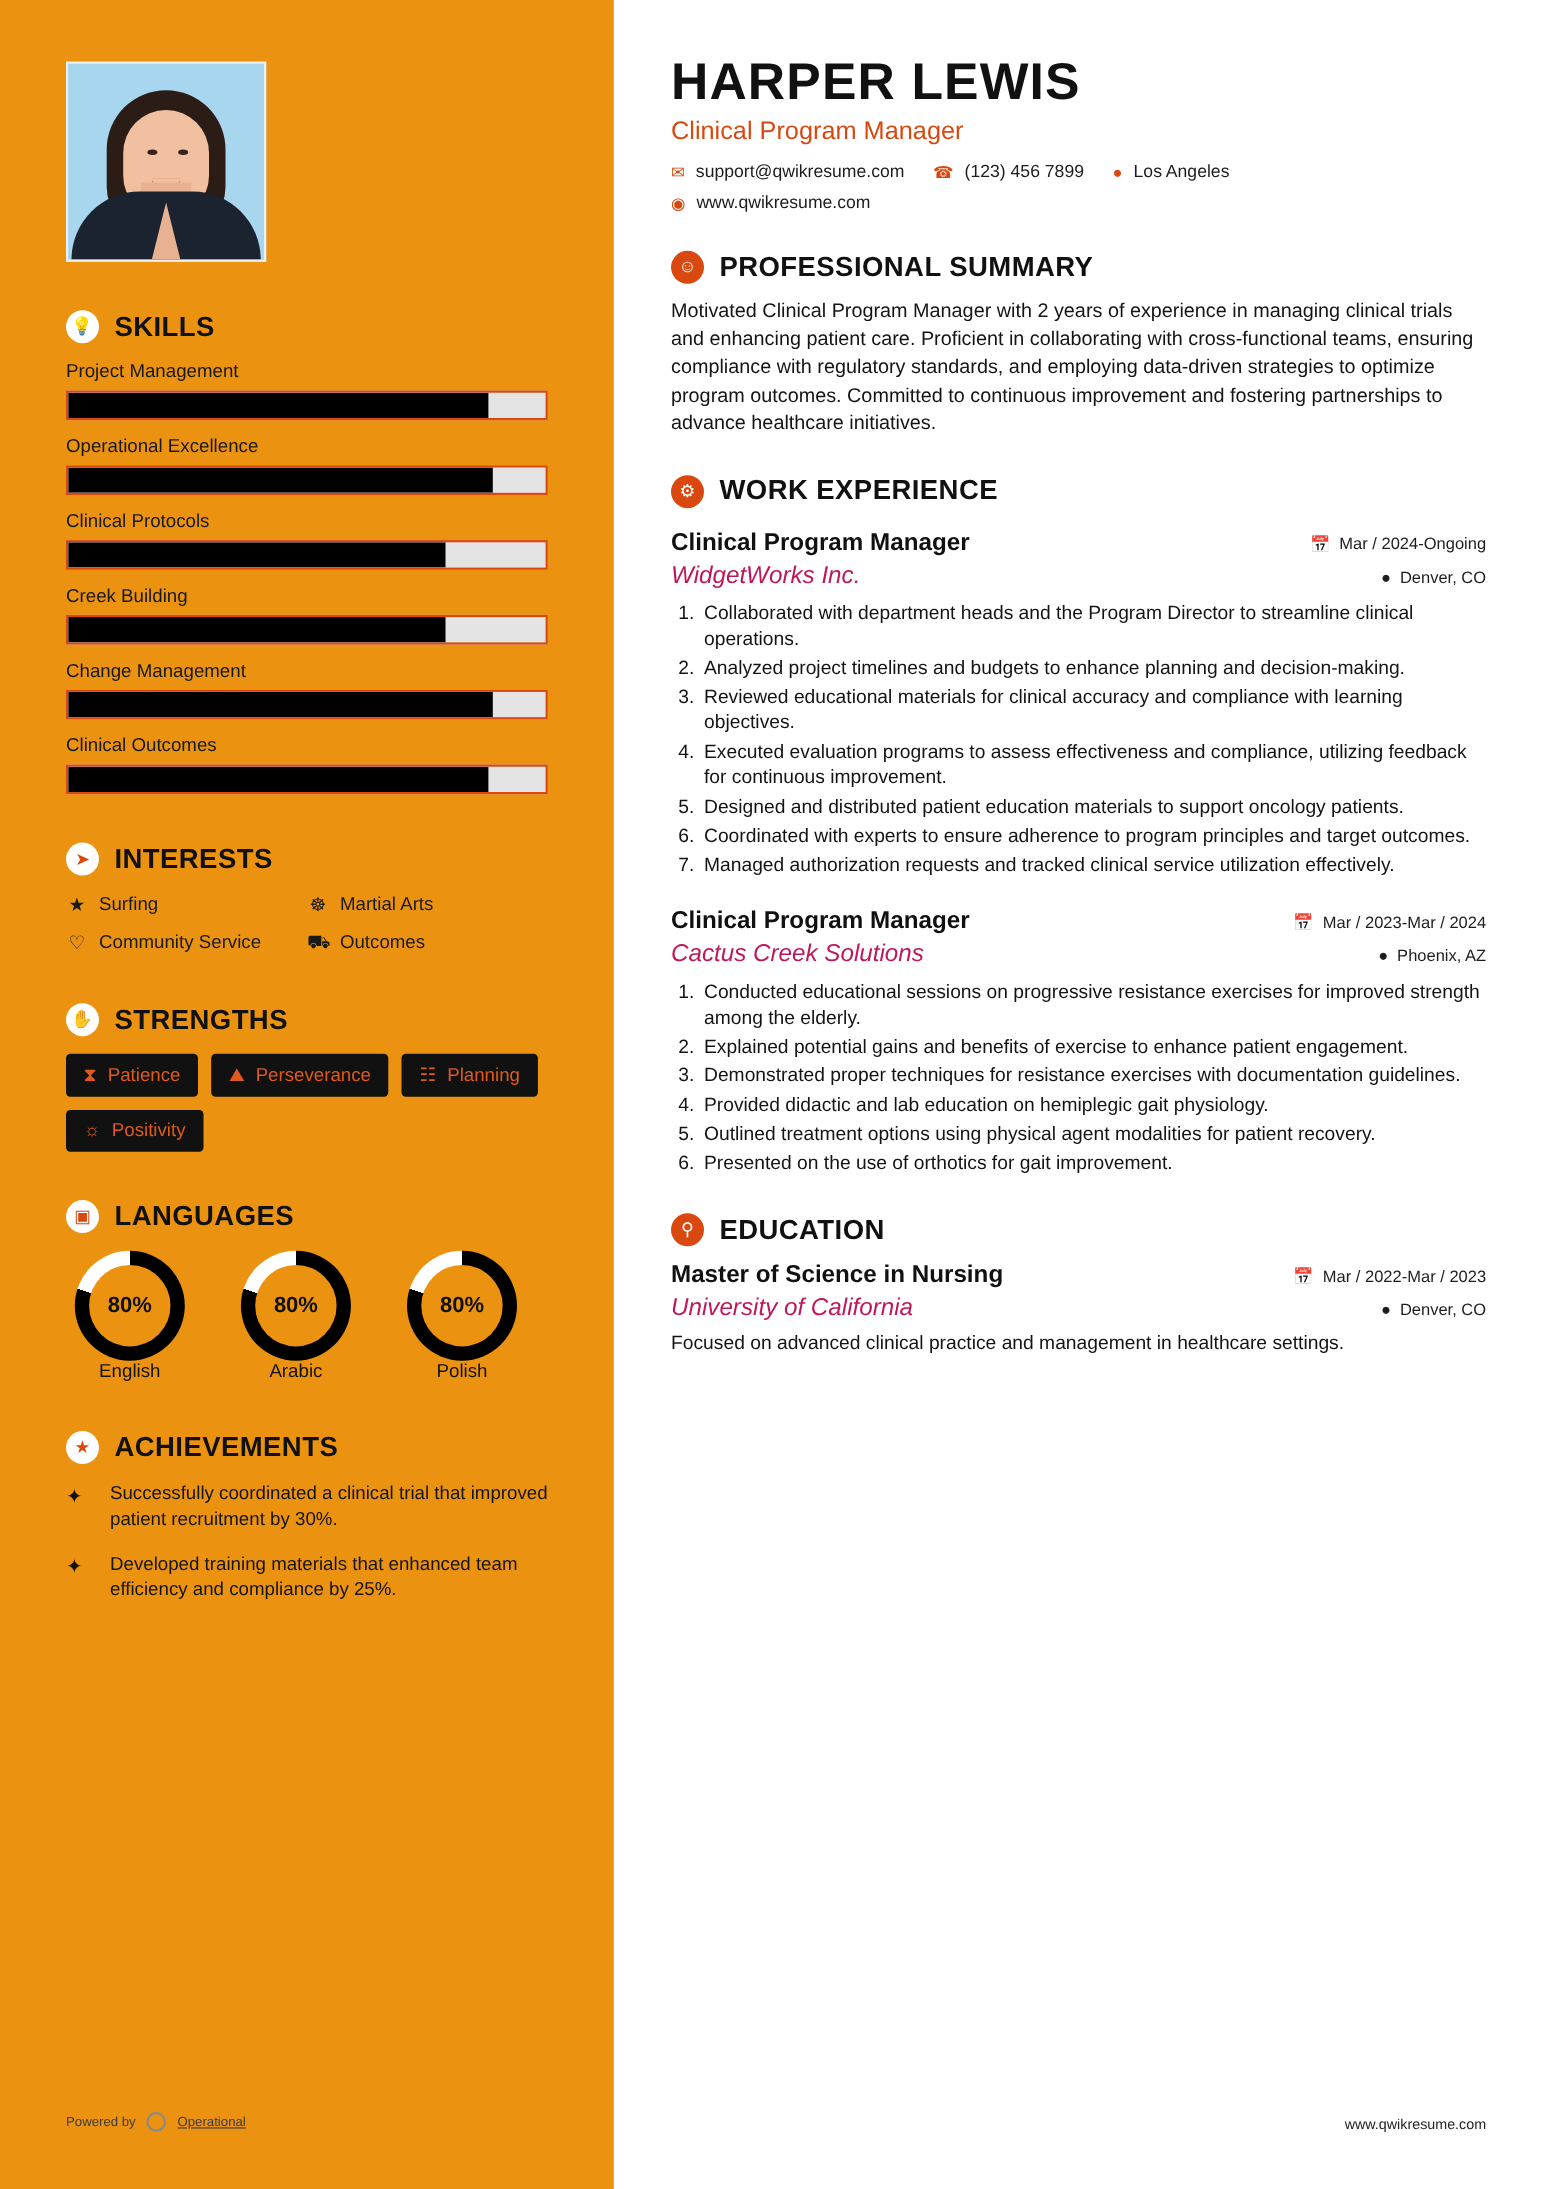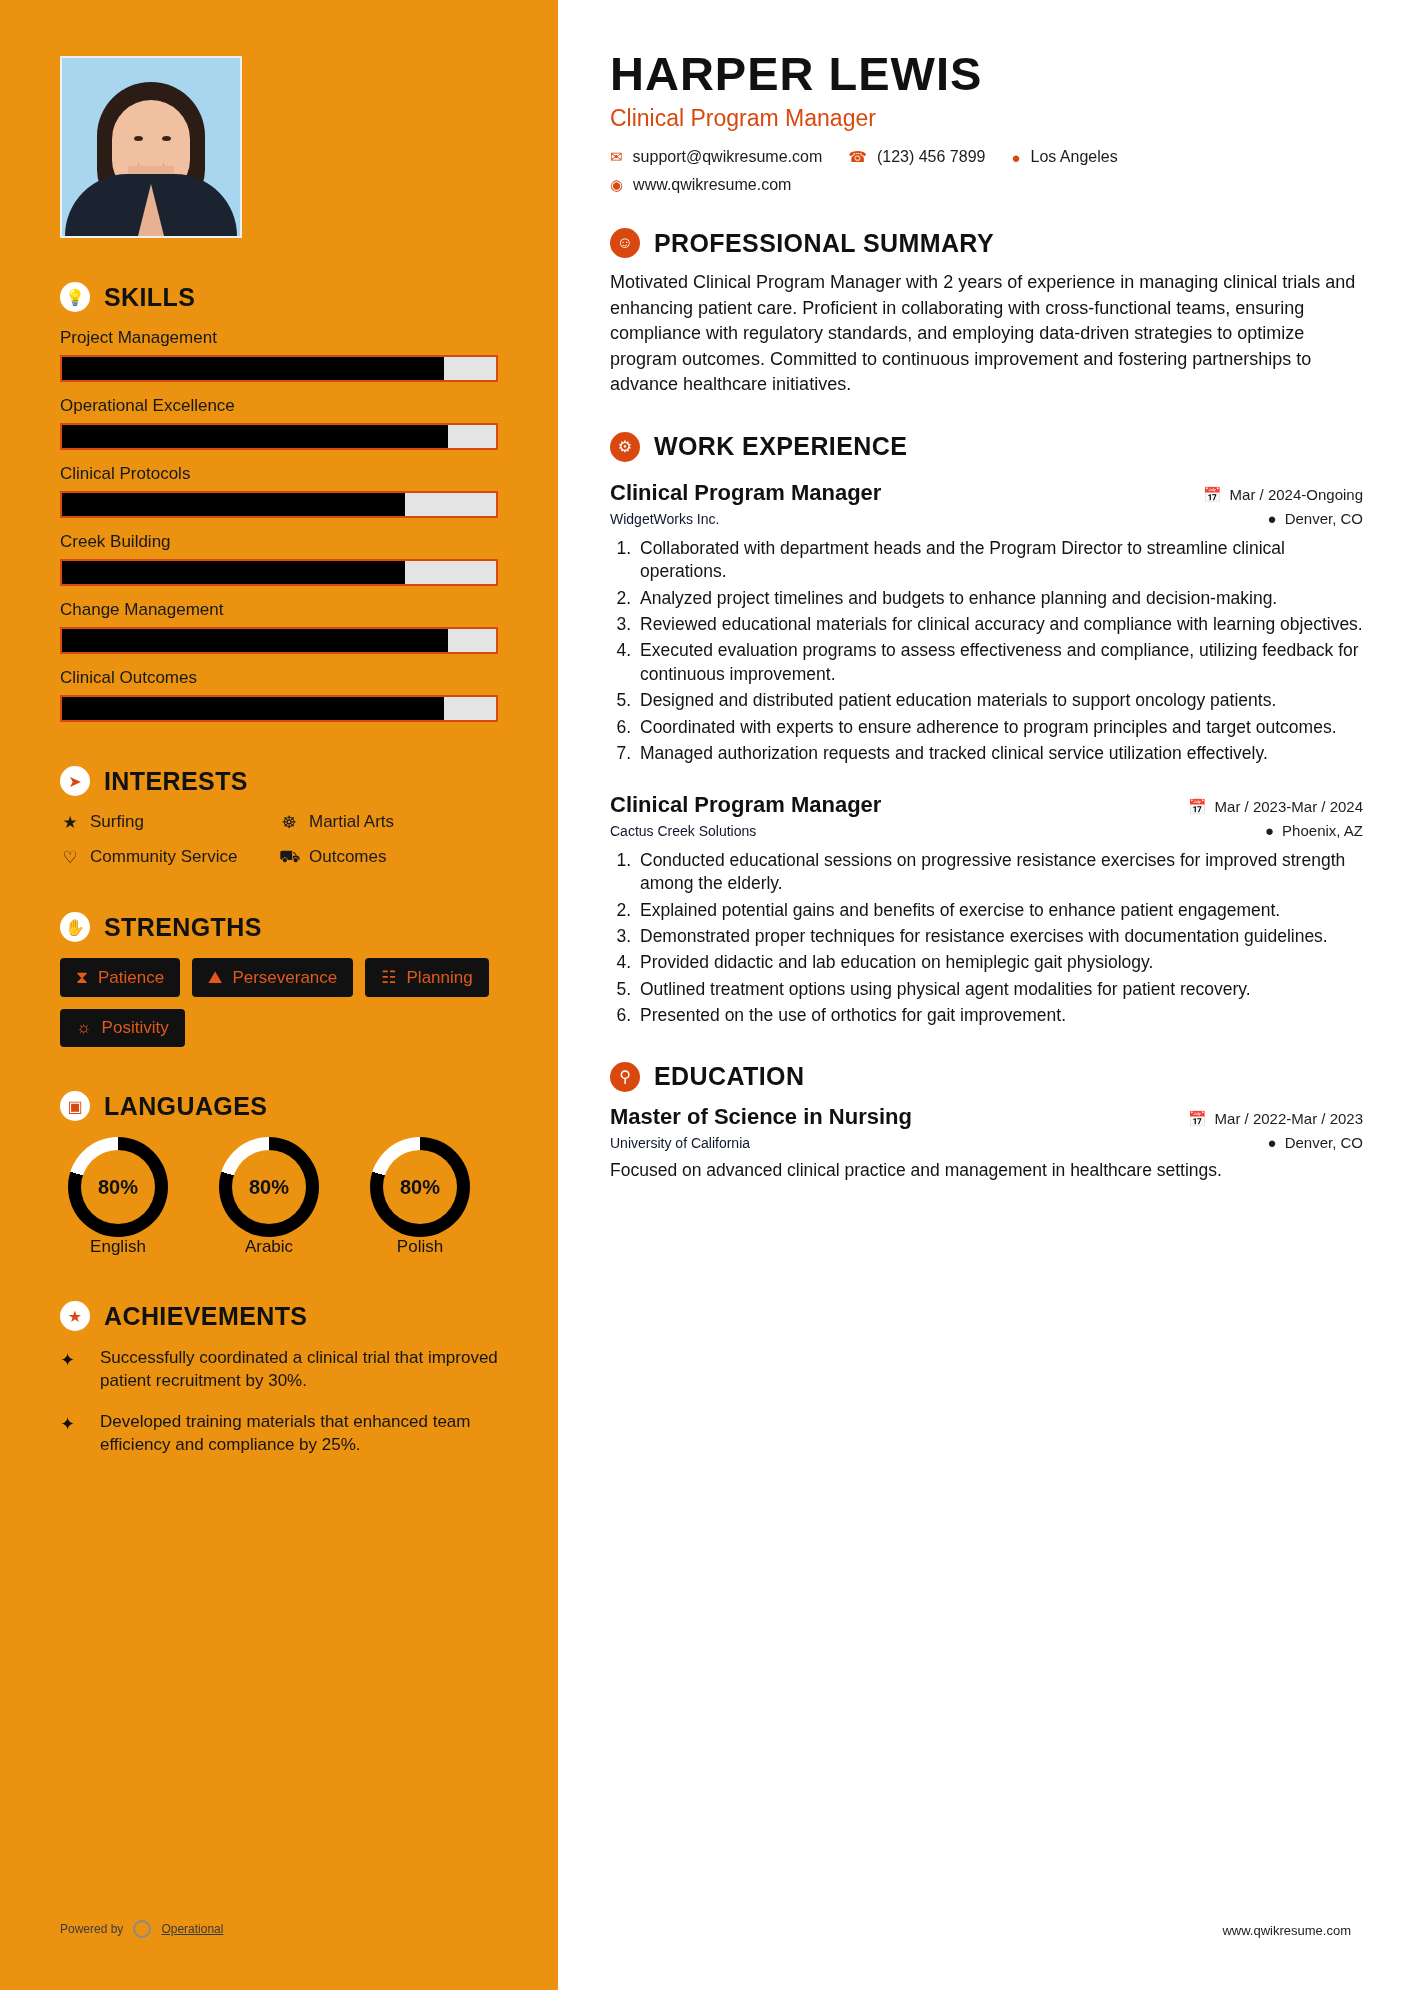--- a/index.html
+++ b/index.html
@@ -100,21 +100,21 @@
     display: flex; align-items: center; gap: 10px;
     font-size: 12px; color: #3d3d3d;
   }
   .powered .logo {
     width: 18px; height: 18px; border-radius: 50%;
     border: 2px solid #8a8a8a; display:inline-block;
   }
   .powered a { color: #3a3a3a; text-decoration: underline; font-size: 12px; }
 
   
-  .right { flex: 1; padding: 46px 44px 0 52px; position: relative; }
+  .right { flex: 1; padding: 46px 56px 0 52px; position: relative; }
   .name { font-size: 47px; font-weight: 700; letter-spacing: 1px; color: #111; }
   .role { font-size: 23px; color: #d9480f; margin-top: 4px; }
   .contacts { margin-top: 16px; display: flex; flex-wrap: wrap; row-gap: 10px; column-gap: 26px; max-width: 760px; }
   .contact { display: flex; align-items: center; gap: 10px; font-size: 16px; color: #1c1c1c; }
   .contact .gi { color: #d9480f; font-size: 15px; }
 
   .rsec-head { display: flex; align-items: center; gap: 14px; margin-top: 34px; margin-bottom: 12px; }
   .rsec-head .badge {
     width: 30px; height: 30px; border-radius: 50%;
     background: #d9480f; color: #fff;
@@ -122,21 +122,21 @@
   }
   .rsec-head h2 { font-size: 25px; font-weight: 700; letter-spacing: 0.4px; color: #111; }
 
   .summary { font-size: 18px; line-height: 1.42; color: #141414; max-width: 760px; }
 
   .job { margin-top: 18px; }
   .job-top { display: flex; justify-content: space-between; align-items: baseline; }
   .job-title { font-size: 22px; font-weight: 700; color: #111; }
   .job-meta { font-size: 15px; color: #1d1d1d; display: flex; align-items: center; gap: 8px; }
   .job-sub { display: flex; justify-content: space-between; align-items: baseline; margin-top: 4px; }
-  .company { font-size: 14px; color: #0f172a; }
+  .company { font-size: 22px; color: #be185d; font-style: italic; }
   ol.bullets { margin: 10px 0 0 26px; }
   ol.bullets li { font-size: 17.5px; line-height: 1.34; color: #141414; margin-bottom: 3px; padding-left: 4px; }
   .edu-desc { font-size: 17.5px; line-height: 1.34; color: #141414; margin-top: 8px; max-width: 740px; }
 
   .site-footer { position: absolute; right: 56px; bottom: 52px; font-size: 13px; color: #222; }
   .gi { font-style: normal; }
 </style>
 </head>
 <body>
 

